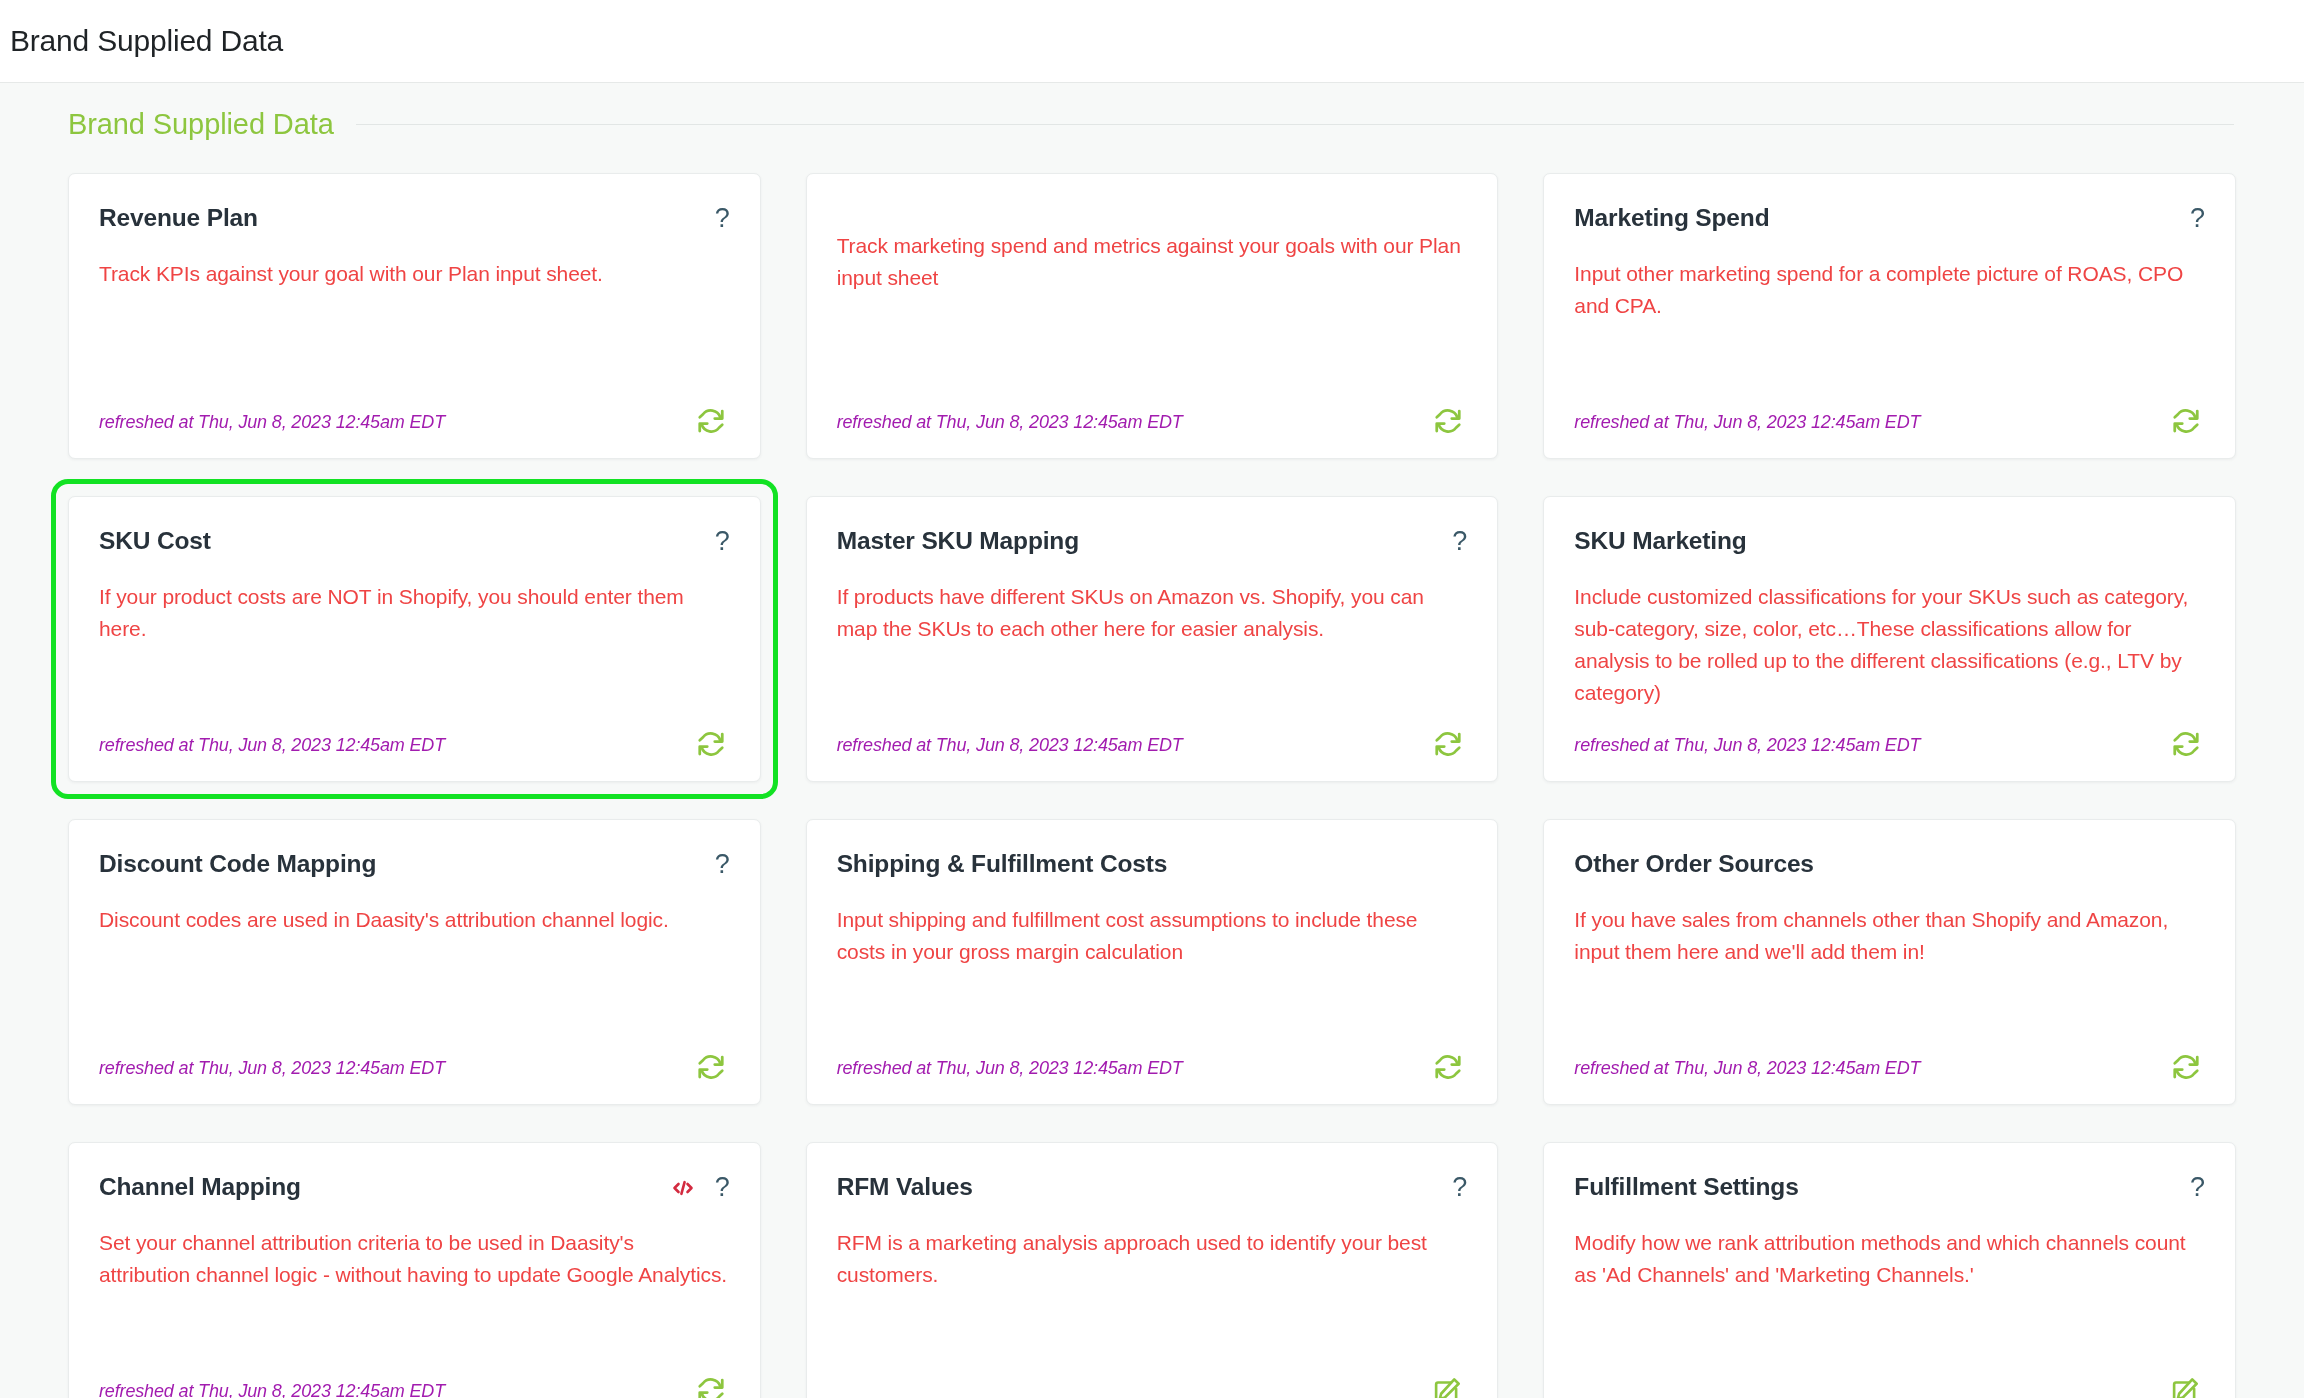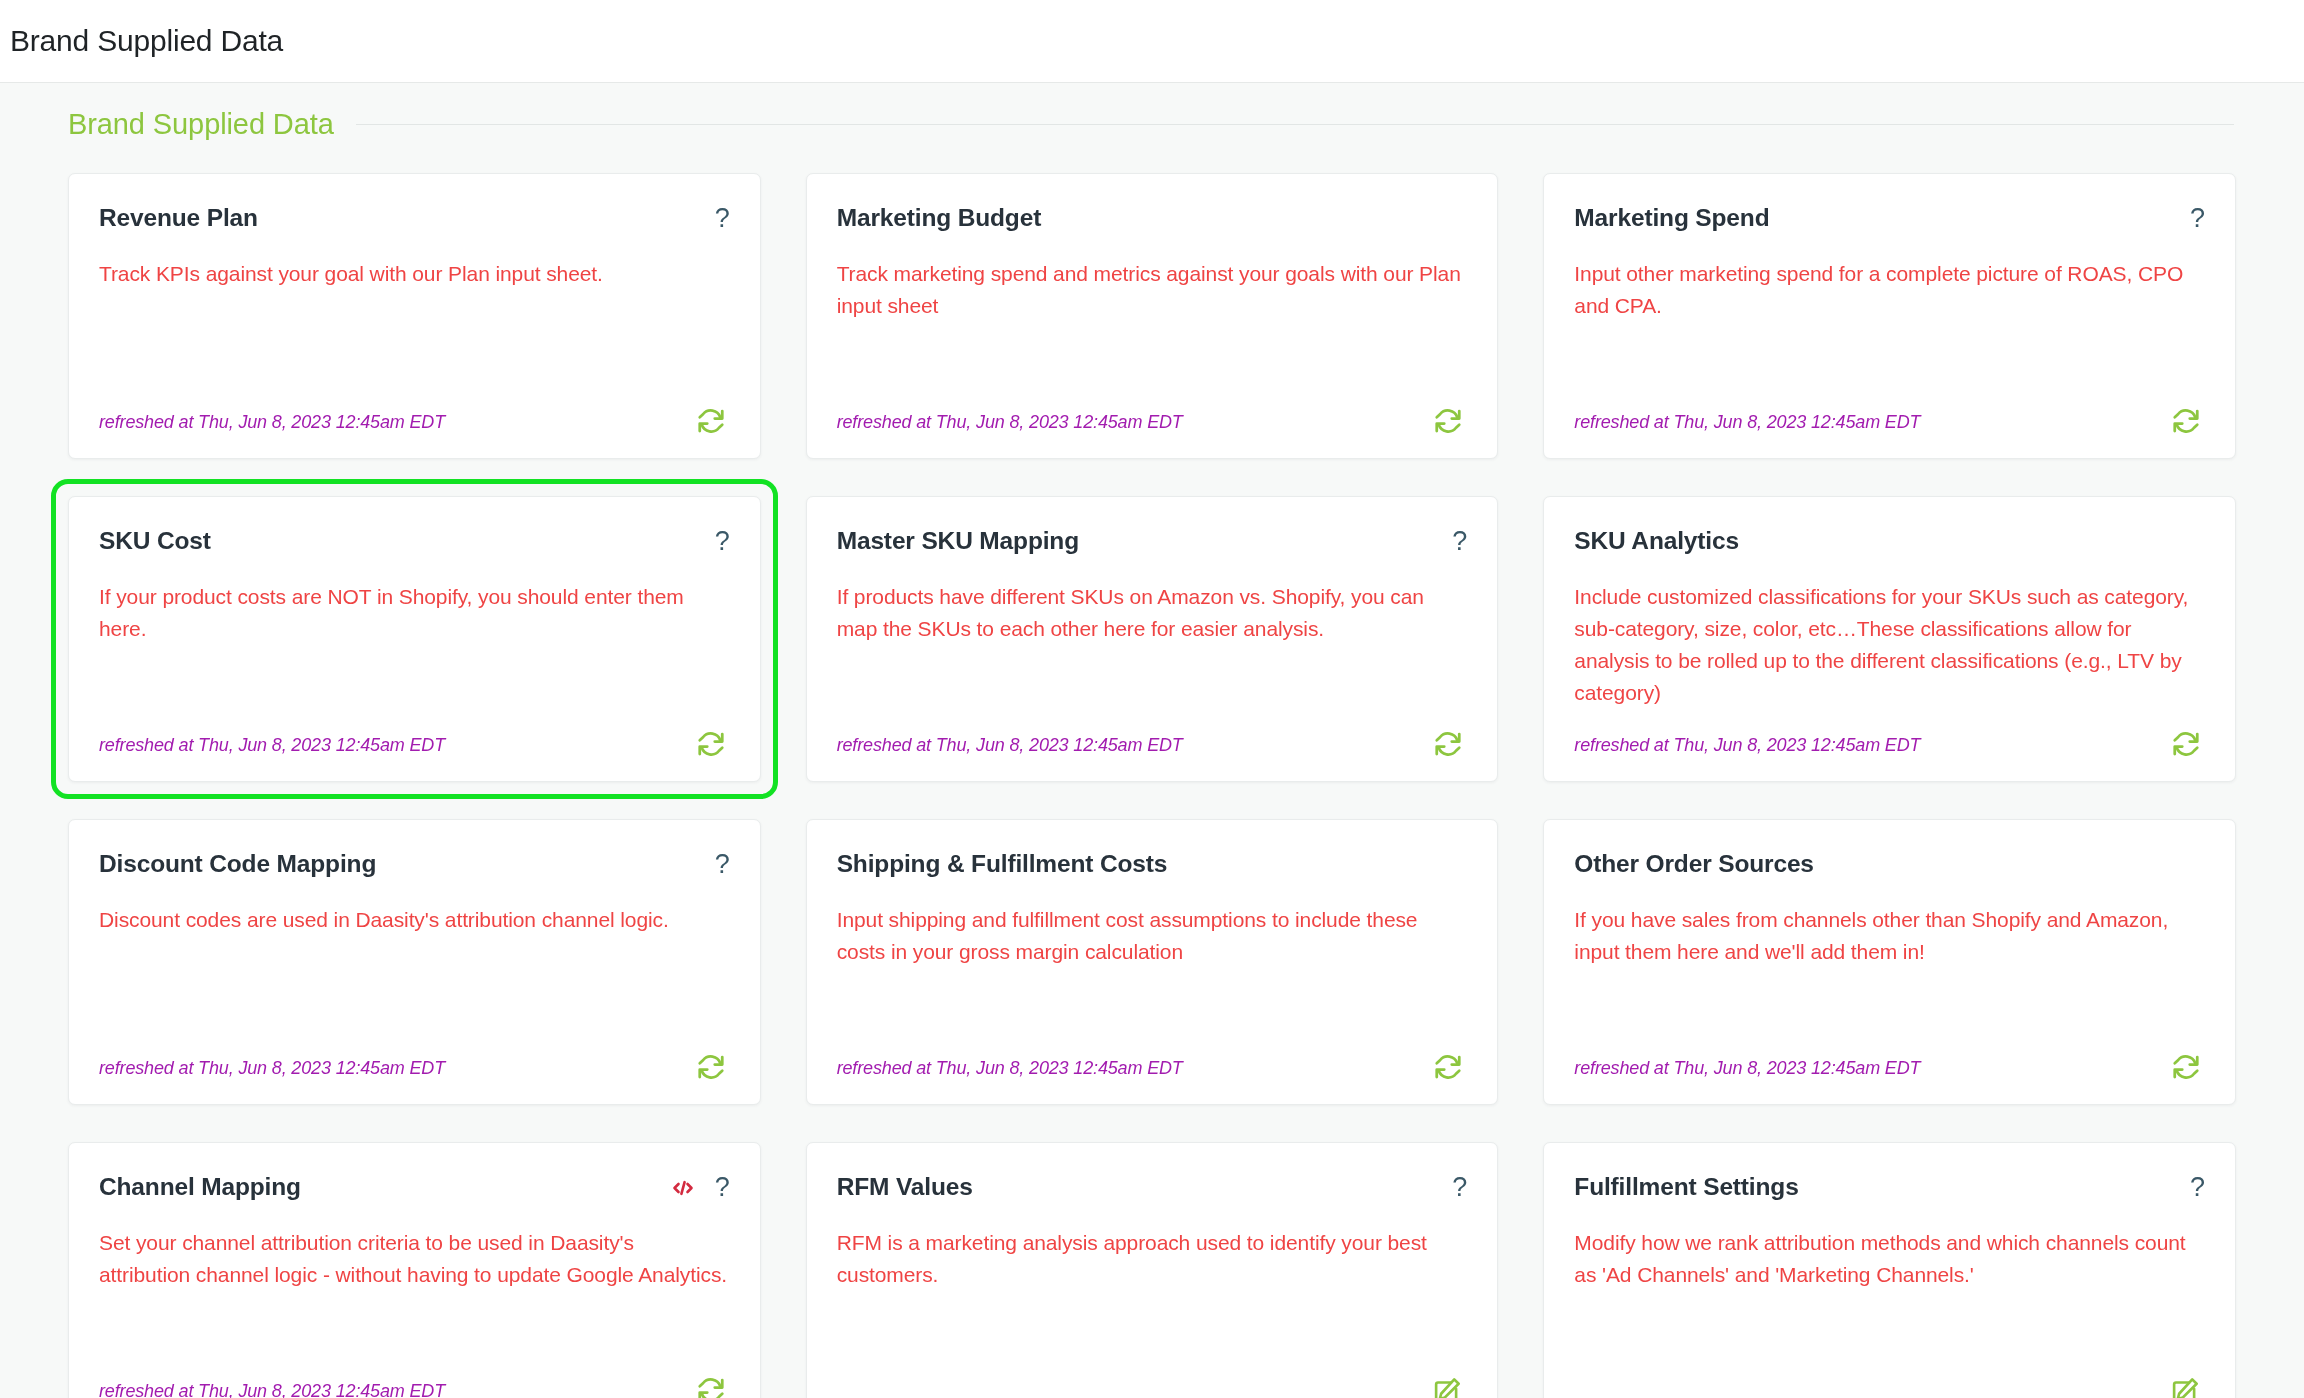--- a/index.html
+++ b/index.html
@@ -188,24 +188,20 @@
       <polyline points="3 20 3 14 9 14"></polyline>
       <path d="M19.4 9A8 8 0 0 0 5.6 6.6L3 9"></path>
       <path d="M4.6 15a8 8 0 0 0 13.8 2.4L21 15"></path>
     </svg>
   </span>
       </div>
     </div>
       </div>
       <div class="cell">
     <div class="card">
-      <div class="card-head">
-        <div class="card-title">Marketing Budget</div>
-        <div class="head-icons"></div>
-      </div>
       <div class="card-desc">Track marketing spend and metrics against your goals with our Plan input sheet</div>
       <div class="card-foot">
         <div class="refreshed">refreshed at Thu, Jun 8, 2023 12:45am EDT</div>
         <span class="action-icon">
     <svg width="30" height="30" viewBox="0 0 24 24" fill="none" stroke="#8DC63F" stroke-width="2.2" stroke-linecap="round" stroke-linejoin="round">
       <polyline points="21 4 21 10 15 10"></polyline>
       <polyline points="3 20 3 14 9 14"></polyline>
       <path d="M19.4 9A8 8 0 0 0 5.6 6.6L3 9"></path>
       <path d="M4.6 15a8 8 0 0 0 13.8 2.4L21 15"></path>
     </svg>
@@ -275,21 +271,21 @@
       <path d="M19.4 9A8 8 0 0 0 5.6 6.6L3 9"></path>
       <path d="M4.6 15a8 8 0 0 0 13.8 2.4L21 15"></path>
     </svg>
   </span>
       </div>
     </div>
       </div>
       <div class="cell">
     <div class="card">
       <div class="card-head">
-        <div class="card-title">SKU Analytics</div>
+        <div class="card-title">SKU Marketing</div>
         <div class="head-icons"></div>
       </div>
       <div class="card-desc">Include customized classifications for your SKUs such as category, sub-category, size, color, etc…These classifications allow for analysis to be rolled up to the different classifications (e.g., LTV by category)</div>
       <div class="card-foot">
         <div class="refreshed">refreshed at Thu, Jun 8, 2023 12:45am EDT</div>
         <span class="action-icon">
     <svg width="30" height="30" viewBox="0 0 24 24" fill="none" stroke="#8DC63F" stroke-width="2.2" stroke-linecap="round" stroke-linejoin="round">
       <polyline points="21 4 21 10 15 10"></polyline>
       <polyline points="3 20 3 14 9 14"></polyline>
       <path d="M19.4 9A8 8 0 0 0 5.6 6.6L3 9"></path>

